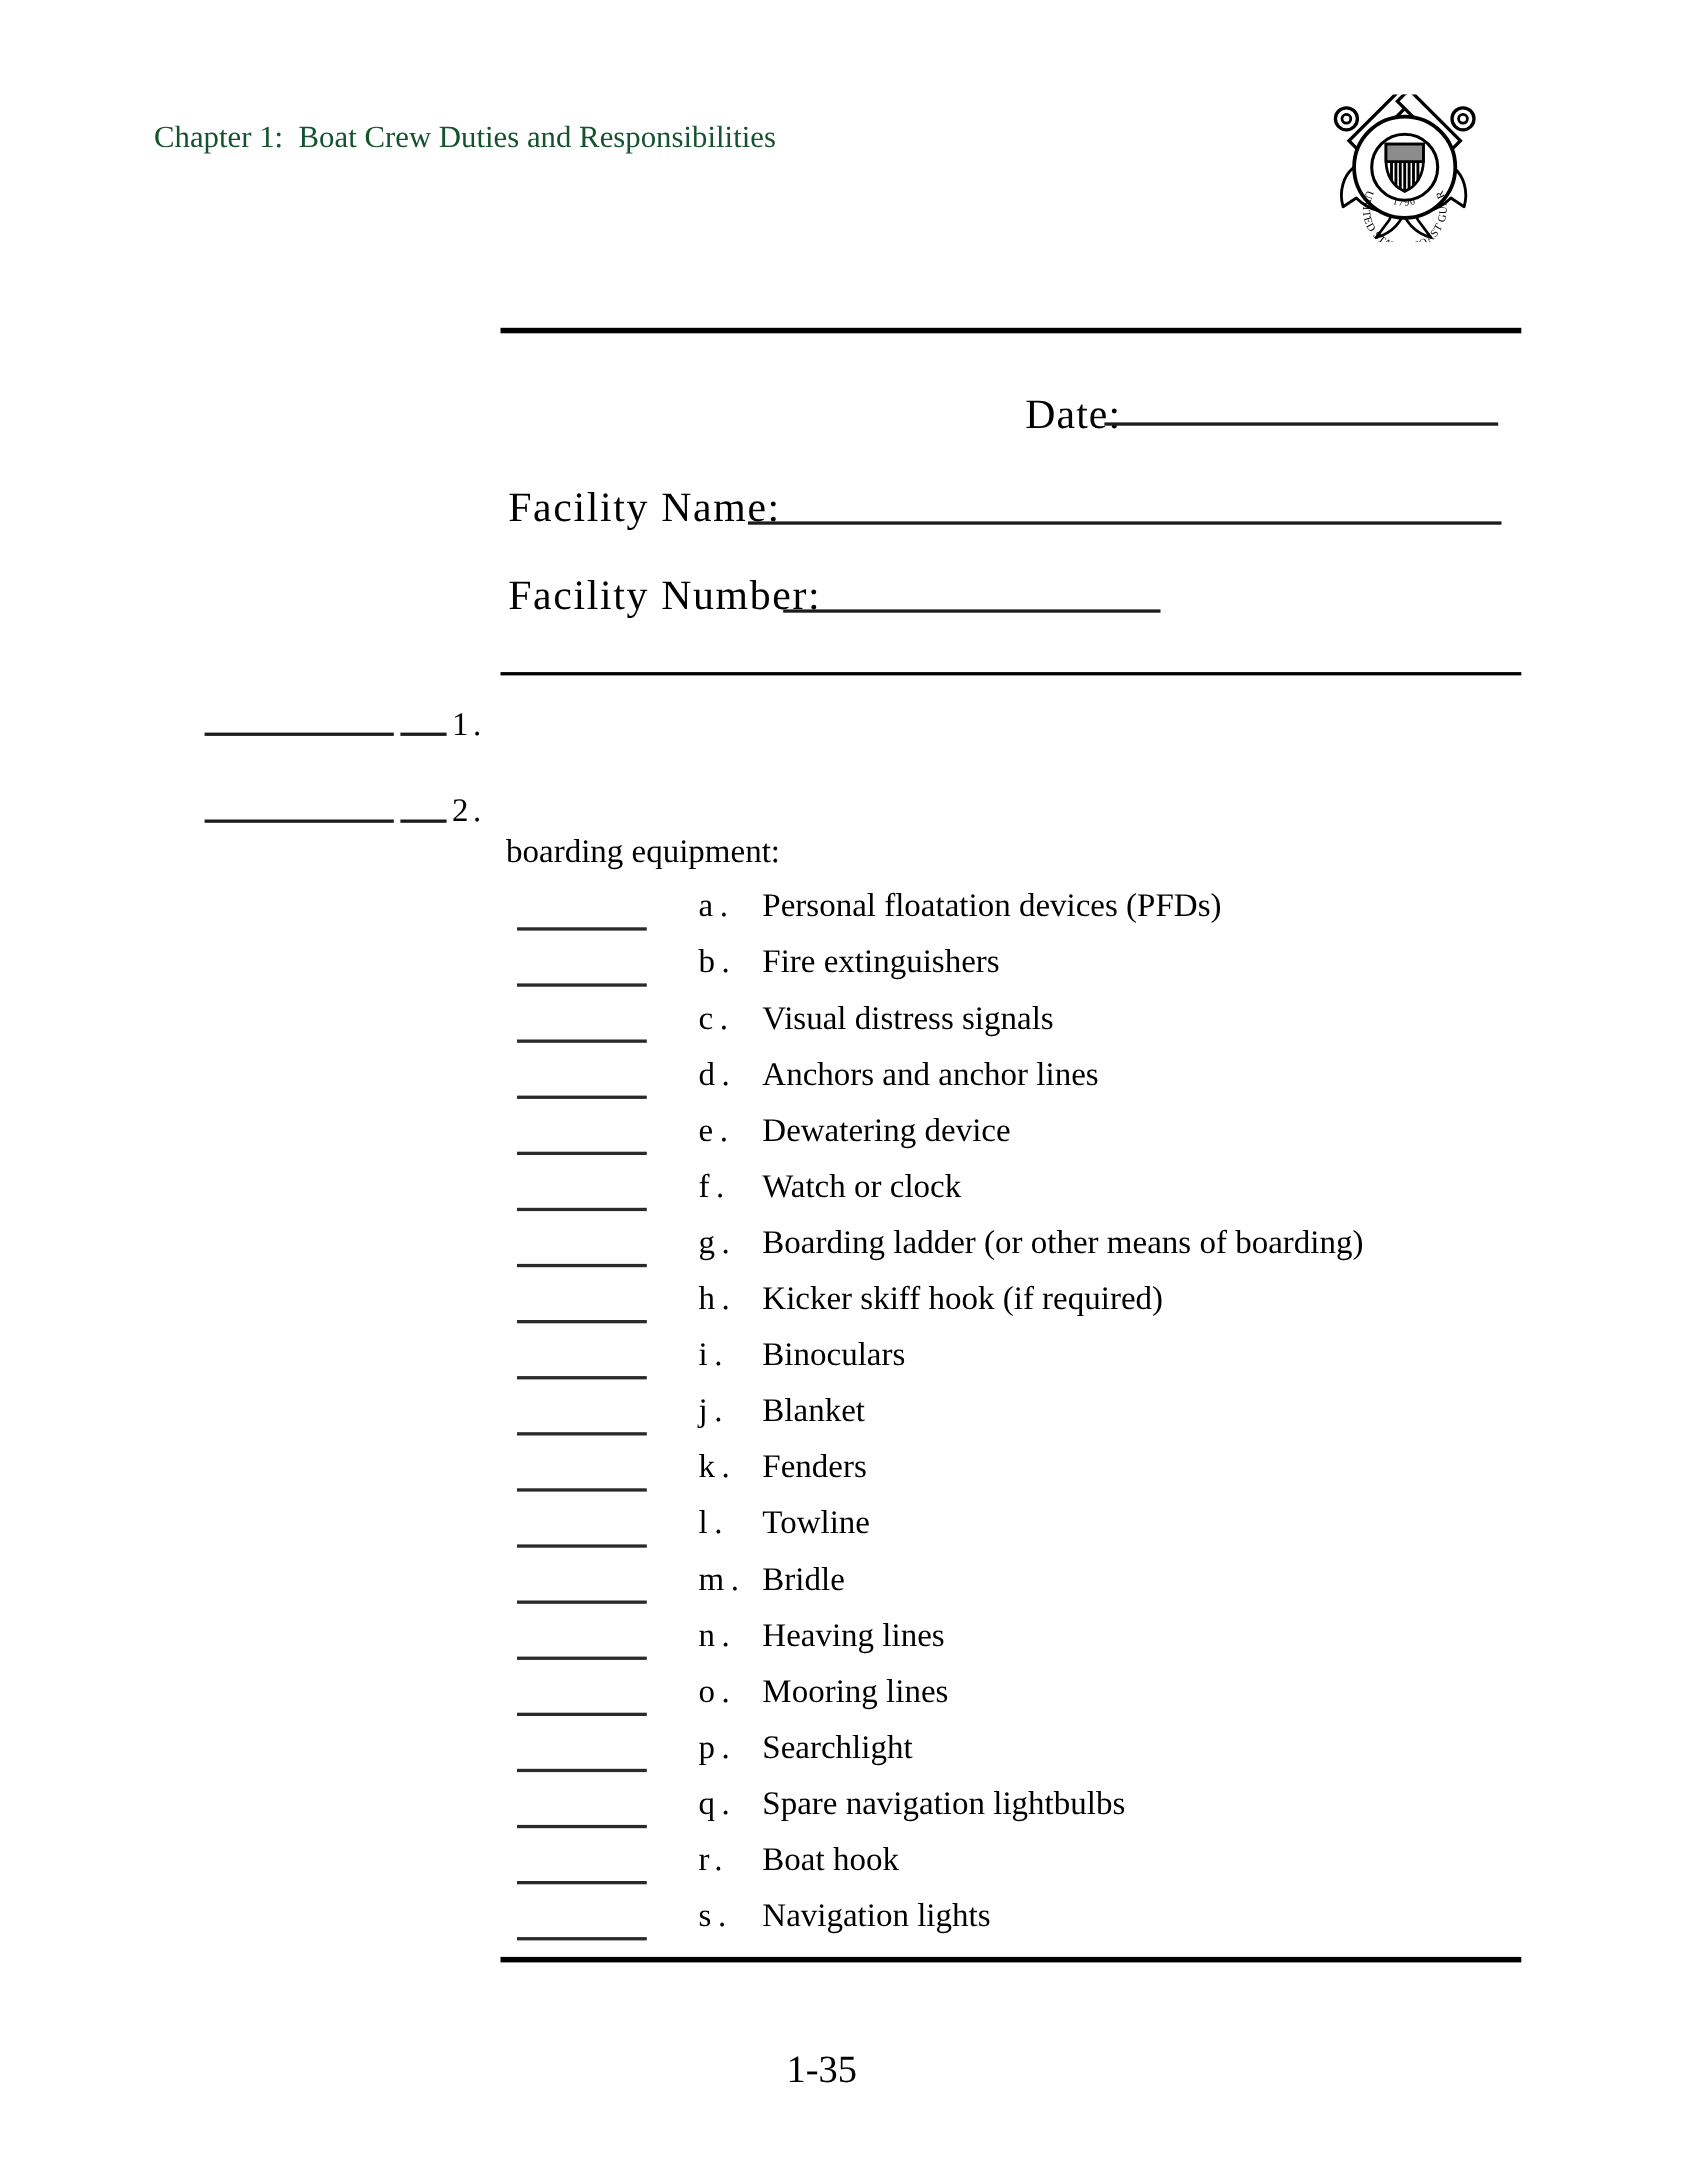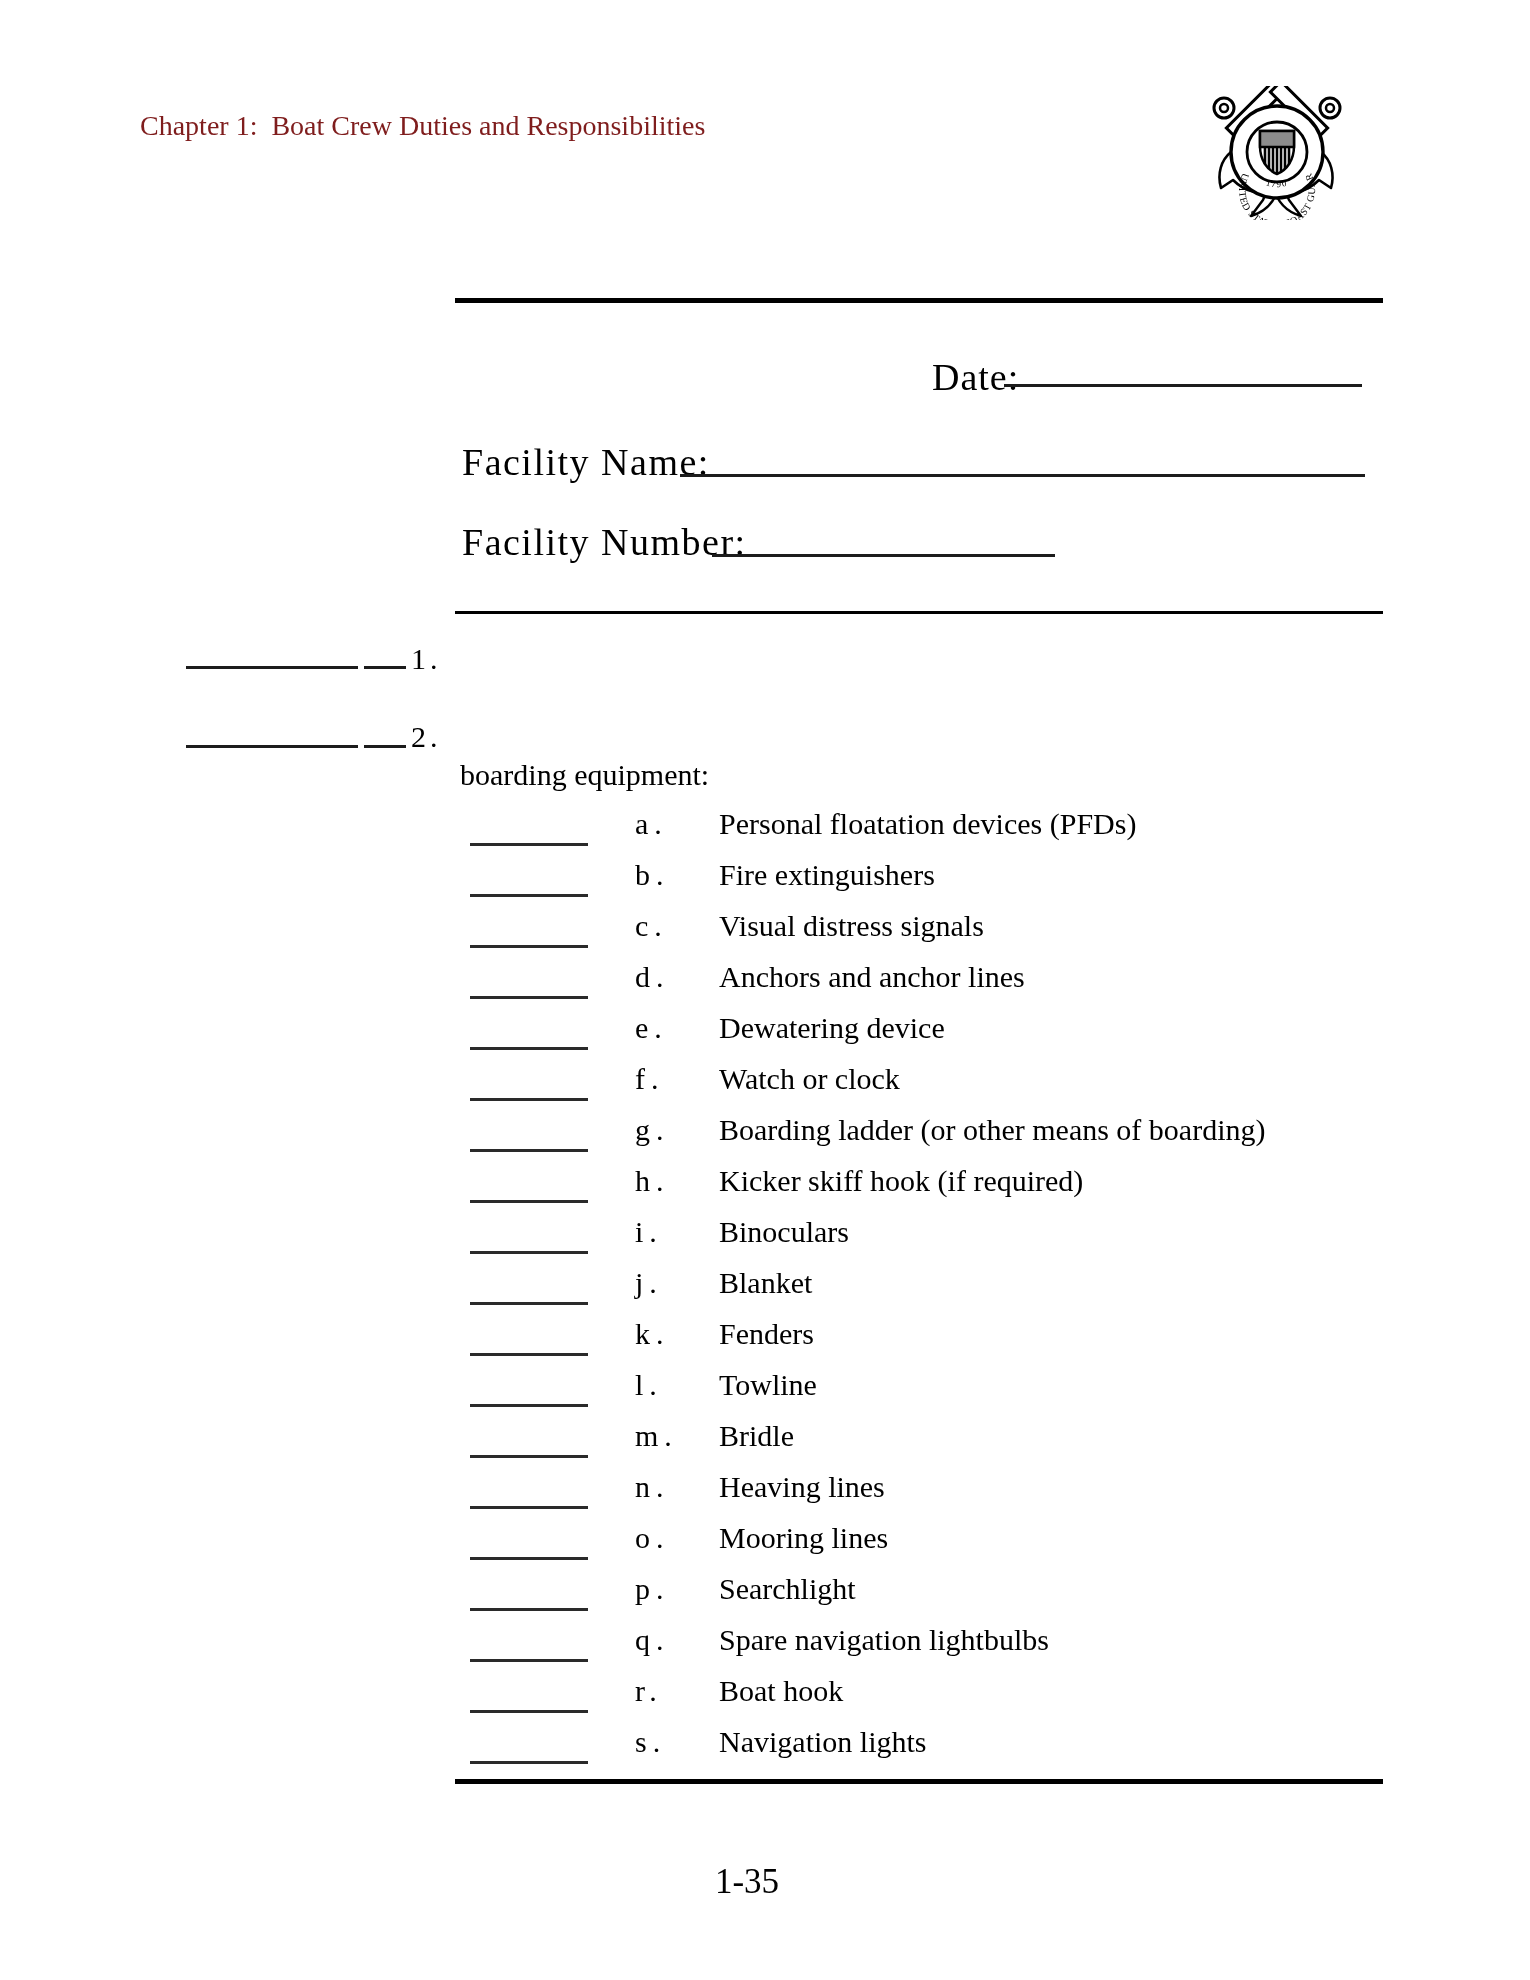--- a/index.html
+++ b/index.html
@@ -9,21 +9,21 @@
     height:1980px;
     background:#ffffff;
     font-family:"Liberation Serif", serif;
     color:#000;
     overflow:hidden;
   }
   .abs{position:absolute;}
   .hdr{
     left:140px; top:110px;
     font-size:28px;
-    color:#7f1d1d;
+    color:#14532d;
     white-space:pre;
   }
   .rule{background:#000;}
   .rule-top{left:455px; top:298px; width:928px; height:5px;}
   .rule-mid{left:455px; top:611px; width:928px; height:3px;}
   .rule-bot{left:455px; top:1779px; width:928px; height:5px;}
   .field-label{font-size:38px; letter-spacing:1.5px; color:#000; line-height:1;}
   .uline{height:0; border-bottom:3px solid #1c1c1c;}
   .date-label{left:932px; top:358px; letter-spacing:1px;}
   .date-line{left:1004px; top:384px; width:358px;}
@@ -32,21 +32,21 @@
   .fnum-label{left:462px; top:523px;}
   .fnum-line{left:712px; top:554px; width:343px;}
   .body-text{font-size:30px; line-height:38px; color:#000; white-space:nowrap;}
   .item-num{letter-spacing:4px;}
   .blank-long{width:172px;}
   .blank-short{width:42px;}
   .eq-list{left:470px; top:807px; width:950px;}
   .eq-row{position:relative; height:51px;}
   .eq-blank{position:absolute; left:0; top:36px; width:118px; border-bottom:3px solid #2a2a2a; height:0;}
   .eq-marker{position:absolute; left:165px; top:0; font-size:30px; letter-spacing:6px; line-height:34px;}
-  .eq-text{position:absolute; left:223px; top:0; font-size:30px; line-height:34px; white-space:nowrap;margin-left:26px;}
+  .eq-text{position:absolute; left:223px; top:0; font-size:30px; line-height:34px; white-space:nowrap;}
   .footer{left:597px; top:1862px; width:300px; text-align:center; font-size:35px;}
   svg text{font-family:"Liberation Serif", serif;}
 </style>
 </head>
 <body>
 
 <div class="page">
 
   <div class="abs hdr">Chapter 1:  Boat Crew Duties and Responsibilities</div>
 

